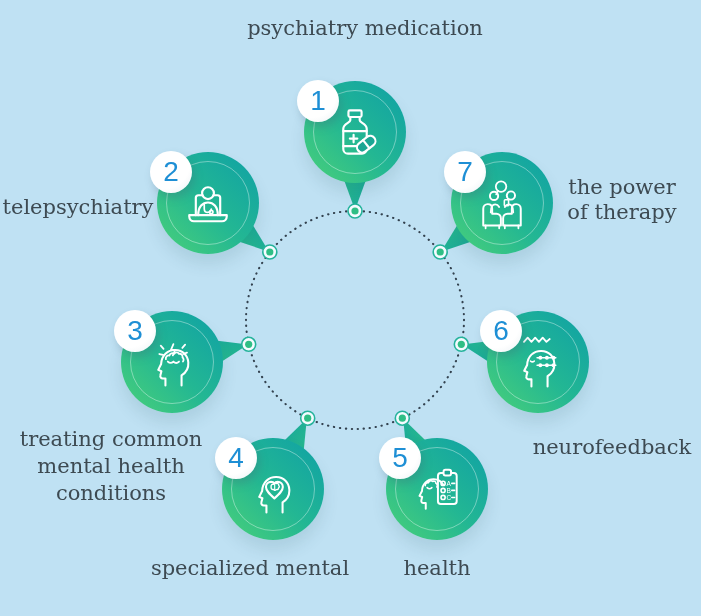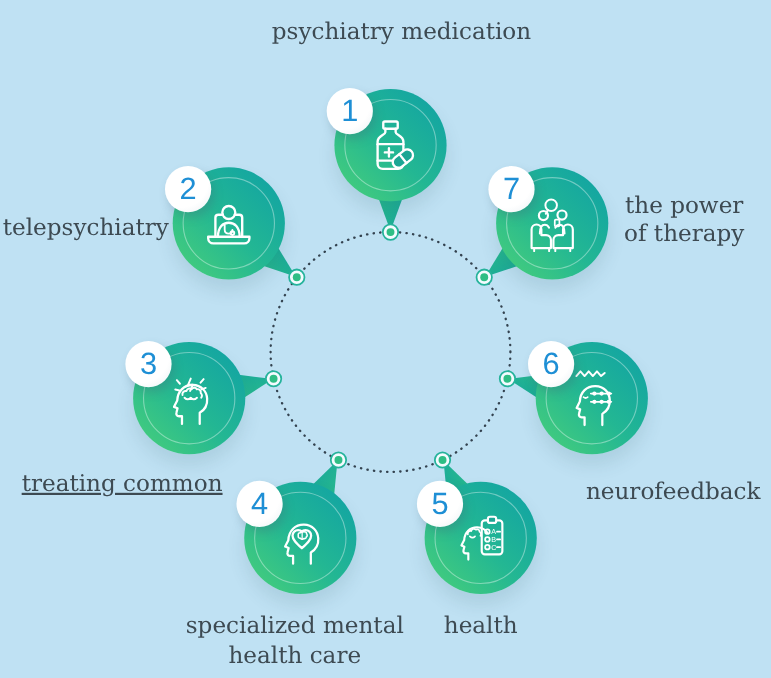--- a/index.html
+++ b/index.html
@@ -29,22 +29,22 @@
   .pos-3{left:121px;top:311px;--rot:-102.9deg;}
   .pos-4{left:222px;top:438px;--rot:-154.3deg;}
   .pos-5{left:386px;top:438px;--rot:154.3deg;}
   .pos-6{left:487px;top:311px;--rot:102.9deg;}
   .pos-7{left:451px;top:152px;--rot:51.4deg;}
   
   .label{position:absolute;color:#3d4a52;font-size:21px;line-height:27px;
          text-align:center;z-index:4;}
   .label-1{left:235px;top:15px;width:260px;}
   .label-2{left:0px;top:193px;width:156px;line-height:28px;}
-  .label-3{left:0px;top:426px;width:222px;text-decoration:underline;}
-  .label-4{left:158px;top:554px;width:220px;line-height:28px;text-align:center;}
+  .label-3{left:0px;top:426px;width:222px;}
+  .label-4{left:140px;top:554px;width:220px;line-height:28px;text-align:center;}
   .label-5{left:327px;top:554px;width:220px;line-height:28px;}
   .label-6{left:512px;top:433px;width:200px;line-height:28px;}
   .label-7{left:532px;top:175px;width:180px;line-height:25px;}
   
   .ringsvg{position:absolute;left:0;top:0;z-index:3;pointer-events:none;}
 </style>
 </head>
 <body>
 
 <div class="stage">
@@ -219,24 +219,24 @@
   </div>
 
   <div class="label label-1">
     <div>psychiatry medication</div>
   </div>
   <div class="label label-2">
     <div>telepsychiatry</div>
   </div>
   <div class="label label-3">
     <div>treating common</div>
+    <div>mental health conditions</div>
   </div>
   <div class="label label-4">
     <div>specialized mental</div>
-    <div>health care</div>
   </div>
   <div class="label label-5">
     <div>health</div>
   </div>
   <div class="label label-6">
     <div>neurofeedback</div>
   </div>
   <div class="label label-7">
     <div>the power</div>
     <div>of therapy</div>

